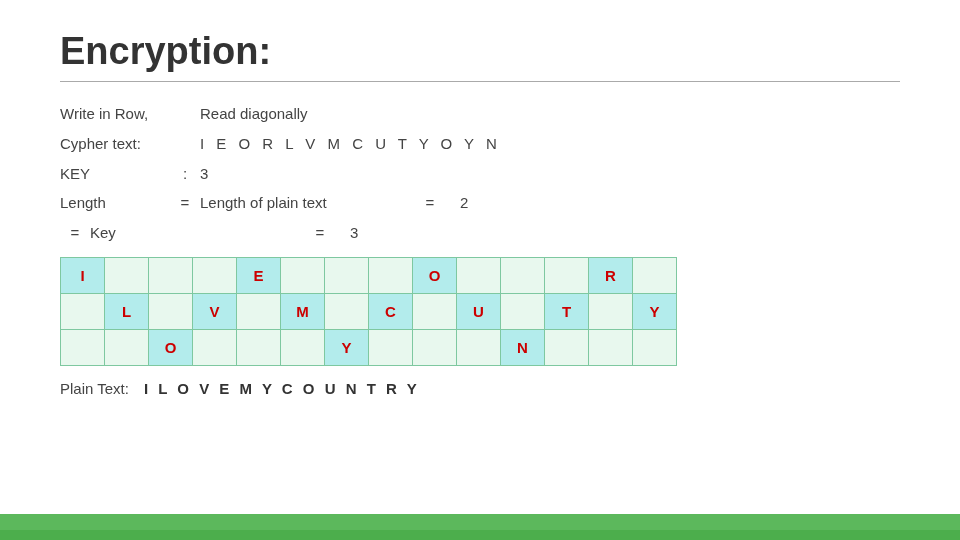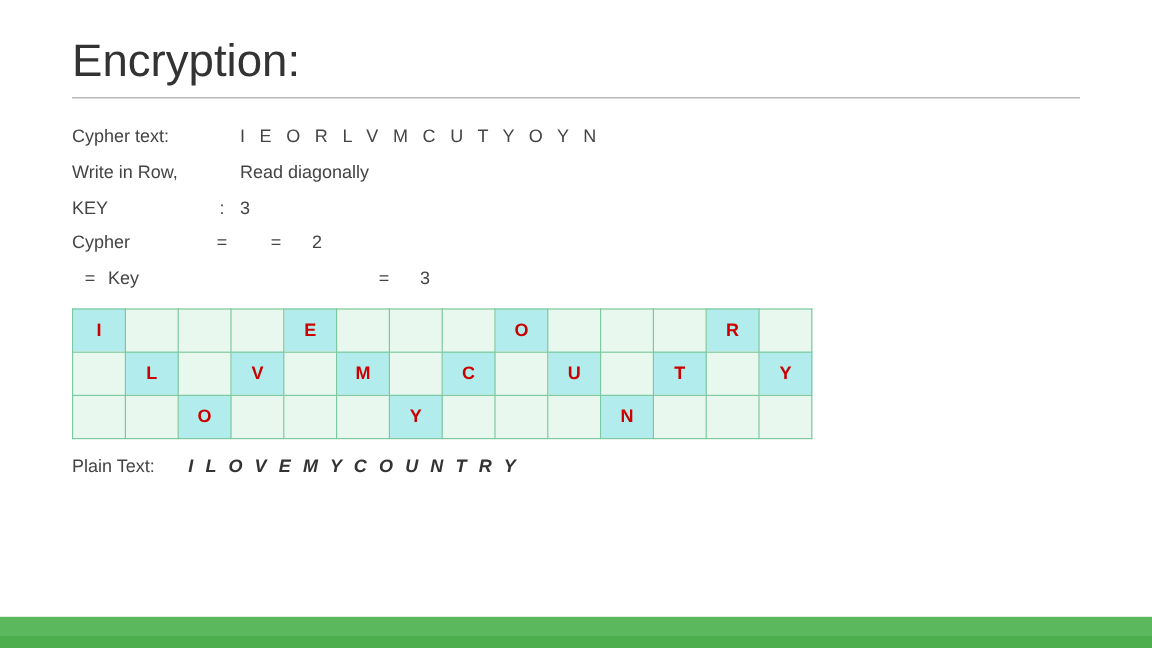--- a/index.html
+++ b/index.html
@@ -11,21 +11,21 @@
       overflow: hidden;
       position: relative;
     }
 
     .main-content {
       padding: 30px 60px 0 60px;
     }
 
     .title {
       font-size: 38px;
-      font-weight: 400;
+      font-weight: 700;
       color: #333;
       margin-bottom: 8px;
     }
 
     .divider {
       border: none;
       border-top: 1.5px solid #aaa;
       margin-bottom: 18px;
     }
 
@@ -92,36 +92,35 @@
 
     .grid-table td.filled-cyan {
       background: #b3ecec;
       color: #cc0000;
       font-weight: 700;
     }
 
     .plain-text-section {
       display: flex;
       align-items: baseline;
-      gap: 28px;
+      gap: 15px;
       font-size: 15px;
       margin-top: 6px;
     }
 
     .plain-text-label {
       color: #444;
       font-size: 15px;
     }
 
     .plain-text-value {
       font-size: 15px;
       font-weight: 600;
       letter-spacing: 3px;
       color: #333;
-      font-style: italic;
     }
 
     
     .bottom-bars {
       position: absolute;
       bottom: 0;
       left: 0;
       width: 960px;
       display: flex;
       flex-direction: column;
@@ -140,40 +139,41 @@
 </head>
 <body>
 
 <div class="main-content">
   <h1 class="title">Encryption:</h1>
   <hr class="divider">
 
   <div class="info-table">
 
     <div class="info-row">
+      <span class="info-label">Write in Row,</span>
+      <span class="info-eq"></span>
+      <span class="info-value">Read diagonally</span>
+    </div>
+
+    <div class="info-row">
       <span class="info-label">Cypher text:</span>
       <span class="info-eq"></span>
       <span class="info-value cypher-text">I E O R L V M C U T Y O Y N</span>
     </div>
 
     <div class="info-row">
-      <span class="info-label">Write in Row,</span>
-      <span class="info-eq"></span>
-      <span class="info-value">Read diagonally</span>
-    </div>
-
-    <div class="info-row">
       <span class="info-label">KEY</span>
       <span class="info-eq">:</span>
       <span class="info-value">3</span>
     </div>
 
     <div class="info-row">
-      <span class="info-label">Cypher</span>
+      <span class="info-label">Length</span>
       <span class="info-eq">=</span>
+      <span class="info-value" style="min-width:200px;">Length of plain text</span>
       <span class="info-value-eq" style="min-width:60px;text-align:center;">=</span>
       <span class="info-value">2</span>
     </div>
 
     <div class="info-row">
       <span class="info-eq">=</span>
       <span class="info-value" style="min-width:200px;">Key</span>
       <span class="info-value-eq" style="min-width:60px;text-align:center;">=</span>
       <span class="info-value">3</span>
     </div>

